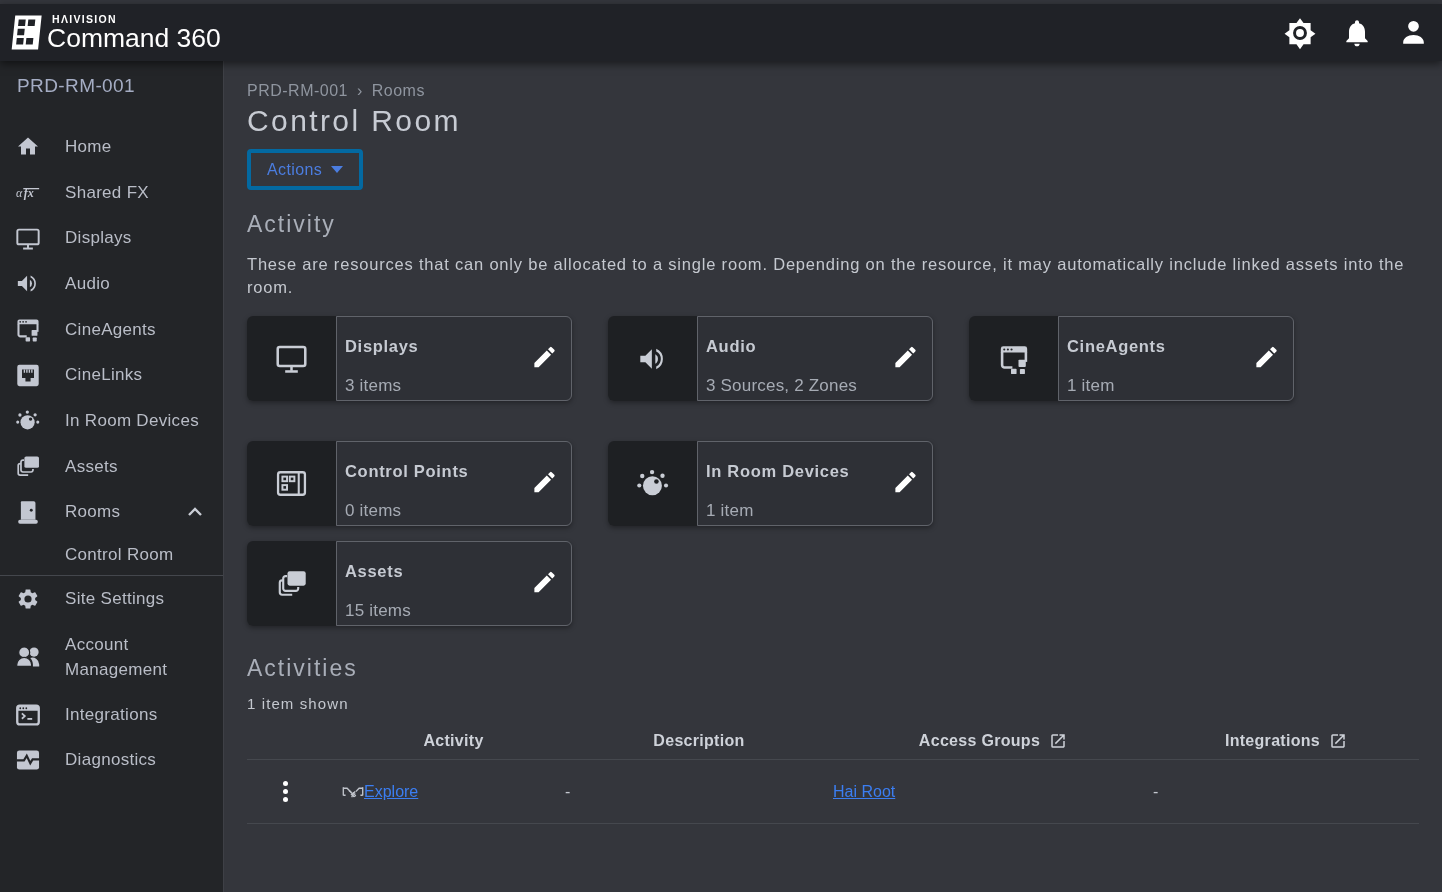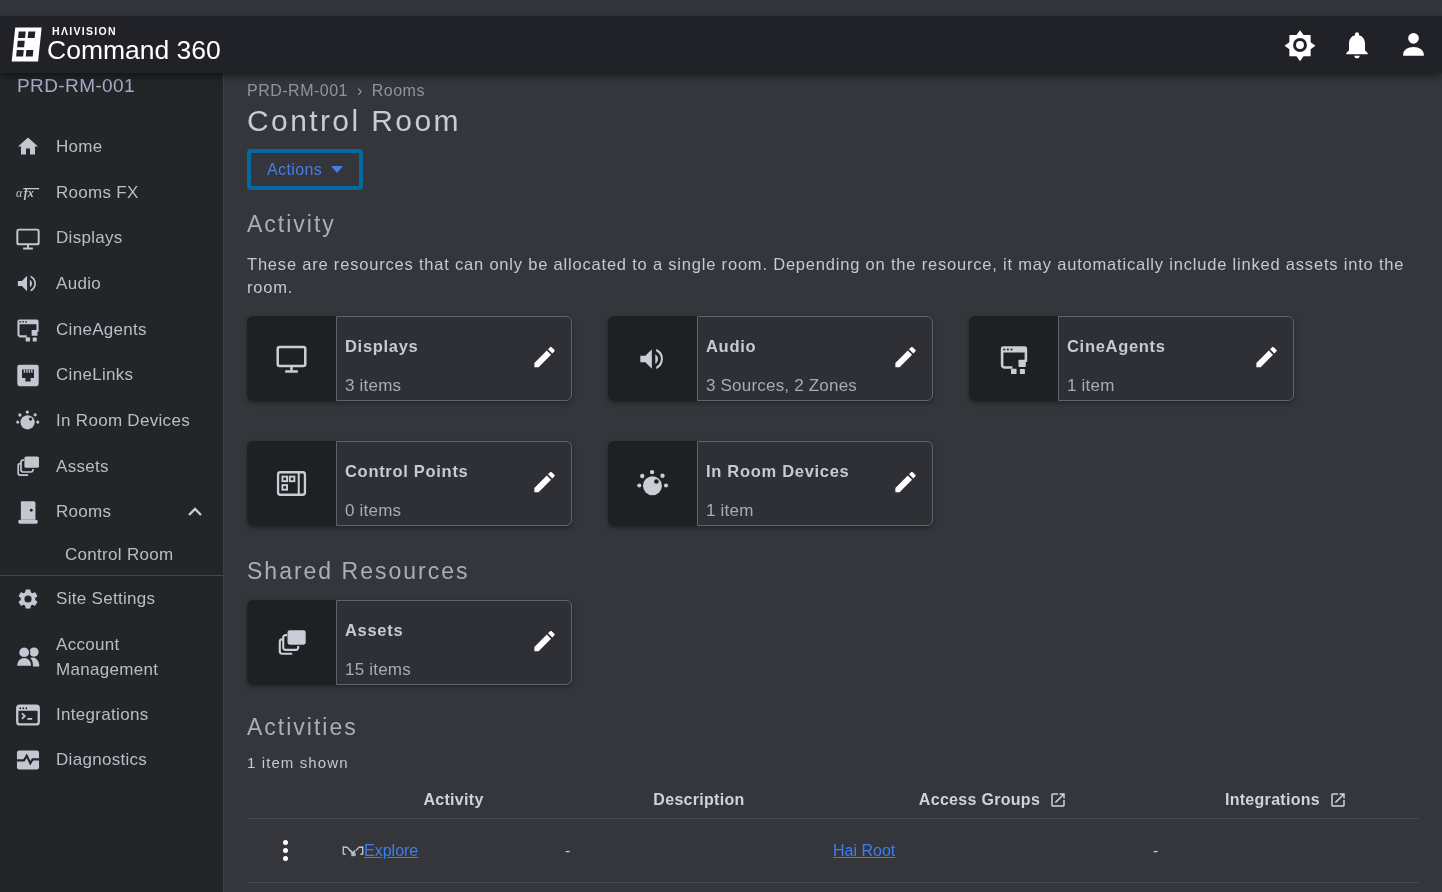--- a/index.html
+++ b/index.html
@@ -1,31 +1,31 @@
 <!DOCTYPE html>
 <html><head>
 <meta charset="utf-8">
 <title>Command 360</title>
 <style>
 * { margin:0; padding:0; box-sizing:border-box; }
 html,body { width:1442px; height:892px; overflow:hidden; background:#34363c; font-family:"Liberation Sans", sans-serif; }
-.topbar { position:fixed; top:16px; left:0; width:1442px; height:57px; background:#202227; z-index:20; box-shadow:0 3px 8px rgba(0,0,0,.5); display:flex; align-items:center; }
+.topbar { position:fixed; top:4px; left:0; width:1442px; height:57px; background:#202227; z-index:20; box-shadow:0 3px 8px rgba(0,0,0,.5); display:flex; align-items:center; }
 .logo { display:flex; align-items:center; margin-left:8px; }
 .logo-mark { width:34px; height:36px; margin-right:5px; }
 .logo-text .hv { color:#fff; font-size:10.5px; font-weight:bold; letter-spacing:1.3px; line-height:11px; padding-left:5px; }
 .logo-text .cmd { color:#fff; font-size:26.5px; font-weight:400; letter-spacing:0; line-height:27px; }
 .top-icons { position:absolute; right:12px; top:0; height:57px; display:flex; align-items:center; gap:24px; }
 .top-icons svg { display:block; }
 
 .sidebar { position:fixed; top:57px; left:0; bottom:0; width:224px; background:#232528; z-index:10; color:#b9bdc7; border-right:1px solid #3e4046; }
 .sb-title { color:#a5adc4; font-size:19px; padding:18px 0 0 17px; letter-spacing:.4px; }
 .menu { margin-top:27px; }
 .mi { display:flex; align-items:center; min-height:45.7px; position:relative; cursor:pointer; }
 .mi .ic { width:24px; height:24px; margin-left:16px; flex:none; display:flex; align-items:center; justify-content:center; }
-.mi .lbl { margin-left:16px; font-size:17px; color:#b9bdc7; letter-spacing:.3px; }
+.mi .lbl { margin-left:25px; font-size:17px; color:#b9bdc7; letter-spacing:.3px; }
 .mi .chev { position:absolute; right:20px; top:50%; transform:translateY(-50%); }
 .mi.sub { min-height:40px; }
 .mi.sub .lbl { margin-left:65px; }
 .mi.twoline .lbl { line-height:25px; padding:10px 0; }
 .sb-divider { border-top:1px solid #44474d; margin:0; }
 
 .content { position:absolute; top:57px; left:224px; width:1218px; padding:25px 23px 0 23px; color:#c5c9d1; }
 .crumbs { font-size:16px; color:#8f959f; letter-spacing:.5px; }
 .crumbs .sep { margin:0 4px; color:#8f959f; }
 .page-title { font-size:30px; font-weight:300; color:#c7cbd3; letter-spacing:2.4px; margin-top:4px; }
@@ -99,21 +99,21 @@
         <span class="lbl">Home</span>
       </div>
     <div class="mi">
         <span class="ic">
           <svg width="28" height="19" viewBox="0 0 28 19">
             <text x="0" y="15" font-family="Liberation Serif, serif" font-style="italic" font-size="14" fill="#c3c7d1">α</text>
             <text x="9" y="15" font-family="Liberation Serif, serif" font-style="italic" font-weight="bold" font-size="14" fill="#c3c7d1">fx</text>
             <path d="M8.5 5 L27 5" stroke="#c3c7d1" stroke-width="1.5"></path>
           </svg>
         </span>
-        <span class="lbl">Rooms FX</span>
+        <span class="lbl">Shared FX</span>
       </div>
     <div class="mi">
         <span class="ic">
           <svg width="27" height="25" viewBox="0 0 27 25">
             <rect x="1.5" y="2.5" width="24" height="16.5" rx="1.8" fill="none" stroke="#c3c7d1" stroke-width="2.2"></rect>
             <path d="M13.5 19v4.2" stroke="#c3c7d1" stroke-width="2.2"></path>
             <path d="M8 23.8h11" stroke="#c3c7d1" stroke-width="2.2"></path>
           </svg>
         </span>
         <span class="lbl">Displays</span>
@@ -338,21 +338,20 @@
       <div class="cbody">
           <div class="ct">In Room Devices</div>
           <div class="cs">1 item</div>
         <span class="pencil"><svg width="27" height="27" viewBox="0 0 24 24" fill="#fff">
               <path d="M3 17.25V21h3.75L17.81 9.94l-3.75-3.75L3 17.25zM20.71 7.04a1 1 0 0 0 0-1.41l-2.34-2.34a1 1 0 0 0-1.41 0l-1.83 1.83 3.75 3.75 1.83-1.83z"></path>
             </svg></span>
       </div>
     </div>
   </div>
 
-  <h2 class="sect sect-shared">Shared Resources</h2>
   <div class="cards cards-one">
     <div class="card">
       <div class="cic">
           <svg width="30" height="30" viewBox="0 0 28 28">
             <path d="M5.8 10.6h-1a2.2 2.2 0 0 0-2.2 2.2v9a2.2 2.2 0 0 0 2.2 2.2h9.4" fill="none" stroke="#c9cdd5" stroke-width="2"></path>
             <path d="M9.4 6.6H8a2.2 2.2 0 0 0-2.2 2.2v9.4a2.2 2.2 0 0 0 2.2 2.2h9.6a2.2 2.2 0 0 0 2.2-2.2v-1.4" fill="none" stroke="#c9cdd5" stroke-width="2"></path>
             <rect x="9.8" y="2.2" width="17" height="13.4" rx="2" fill="#c9cdd5"></rect>
           </svg>
         </div>
       <div class="cbody">

